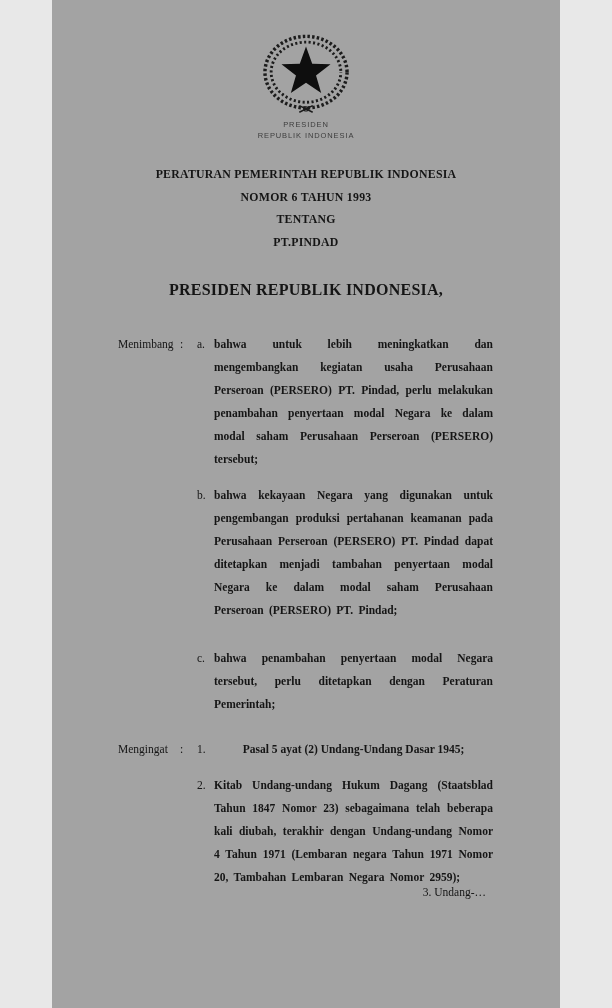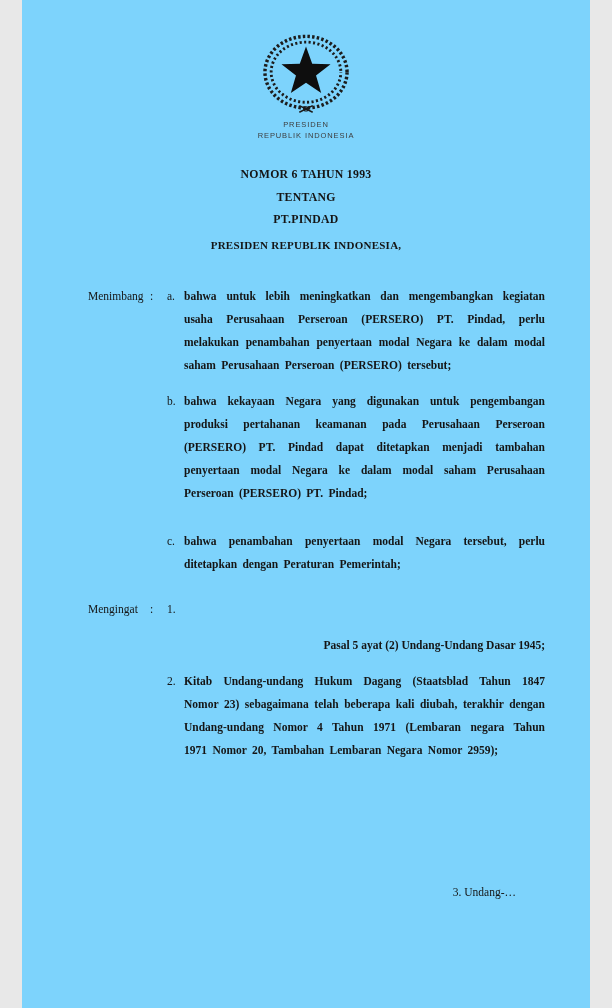--- a/index.html
+++ b/index.html
@@ -1,21 +1,21 @@
 <!DOCTYPE html>
 <html><head>
 <meta charset="utf-8">
 <style>
   html, body { margin: 0; padding: 0; background: #e8e8e8; }
   .page {
     position: relative;
-    width: 568px;
+    width: 508px;
     height: 1008px;
     margin: 0 auto;
-    background: #7dd3fc;
+    background: #a3a3a3;
     font-family: "Liberation Serif", serif;
     color: #151515;
     overflow: hidden;
     box-sizing: border-box;
   }
   .letterhead { padding-top: 34px; text-align: center; }
   .emblem { display: block; margin: 0 auto; width: 96px; height: 84px; }
   .agency {
     margin-top: 1px;
     font-family: "Liberation Sans", sans-serif;
@@ -26,43 +26,43 @@
   }
   .title-block {
     margin-top: 22px;
     text-align: center;
     font-weight: bold;
     font-size: 11.8px;
     letter-spacing: 0.25px;
     line-height: 22.5px;
   }
   .salutation {
-    margin-top: 8px;
+    margin-top: 28px;
     text-align: center;
     font-weight: bold;
-    font-size: 11px;
+    font-size: 16px;
     letter-spacing: 0.25px;
   }
   .body-area {
-    padding: 0 45px 0 66px;
+    padding: 0 67px 0 66px;
     font-size: 11.5px;
     line-height: 23px;
   }
   .section { display: flex; align-items: flex-start; }
   .section.menimbang { margin-top: 34px; }
   .section.mengingat { margin-top: 22px; }
   .section-label { flex: none; width: 62px; }
   .section-colon { flex: none; width: 17px; text-align: left; }
   .items { flex: 1; min-width: 0; }
   .item { display: flex; align-items: flex-start; }
   .item + .item { margin-top: 13px; }
   .item.gap-lg { margin-top: 25px; }
   .item .marker { flex: none; width: 17px; }
   .item .text { flex: 1; text-align: justify; word-spacing: 2.5px; font-weight: bold; }
-  .item .text.no-justify { text-align: right; word-spacing: normal; margin-top: 36px; }
+  .item .text.no-justify { text-align: center; word-spacing: normal; }
   .catchword {
     position: absolute;
     right: 74px;
     top: 886px;
     font-size: 11.5px;
   }
 </style>
 </head>
 <body>
 
@@ -76,20 +76,21 @@
       <path d="M43 75 L57 82 M57 75 L43 82" stroke="#1c1c1c" stroke-width="1.6" fill="none"></path>
       <circle cx="50" cy="78.5" r="2.2" fill="none" stroke="#1c1c1c" stroke-width="1.2"></circle>
     </svg>
     <div class="agency">
       <div>PRESIDEN</div>
       <div>REPUBLIK INDONESIA</div>
     </div>
   </div>
 
   <div class="title-block">
+    <div>PERATURAN PEMERINTAH REPUBLIK INDONESIA</div>
     <div>NOMOR 6 TAHUN 1993</div>
     <div>TENTANG</div>
     <div>PT.PINDAD</div>
   </div>
 
   <div class="salutation">PRESIDEN REPUBLIK INDONESIA,</div>
 
   <div class="body-area">
 
     <div class="section menimbang">

